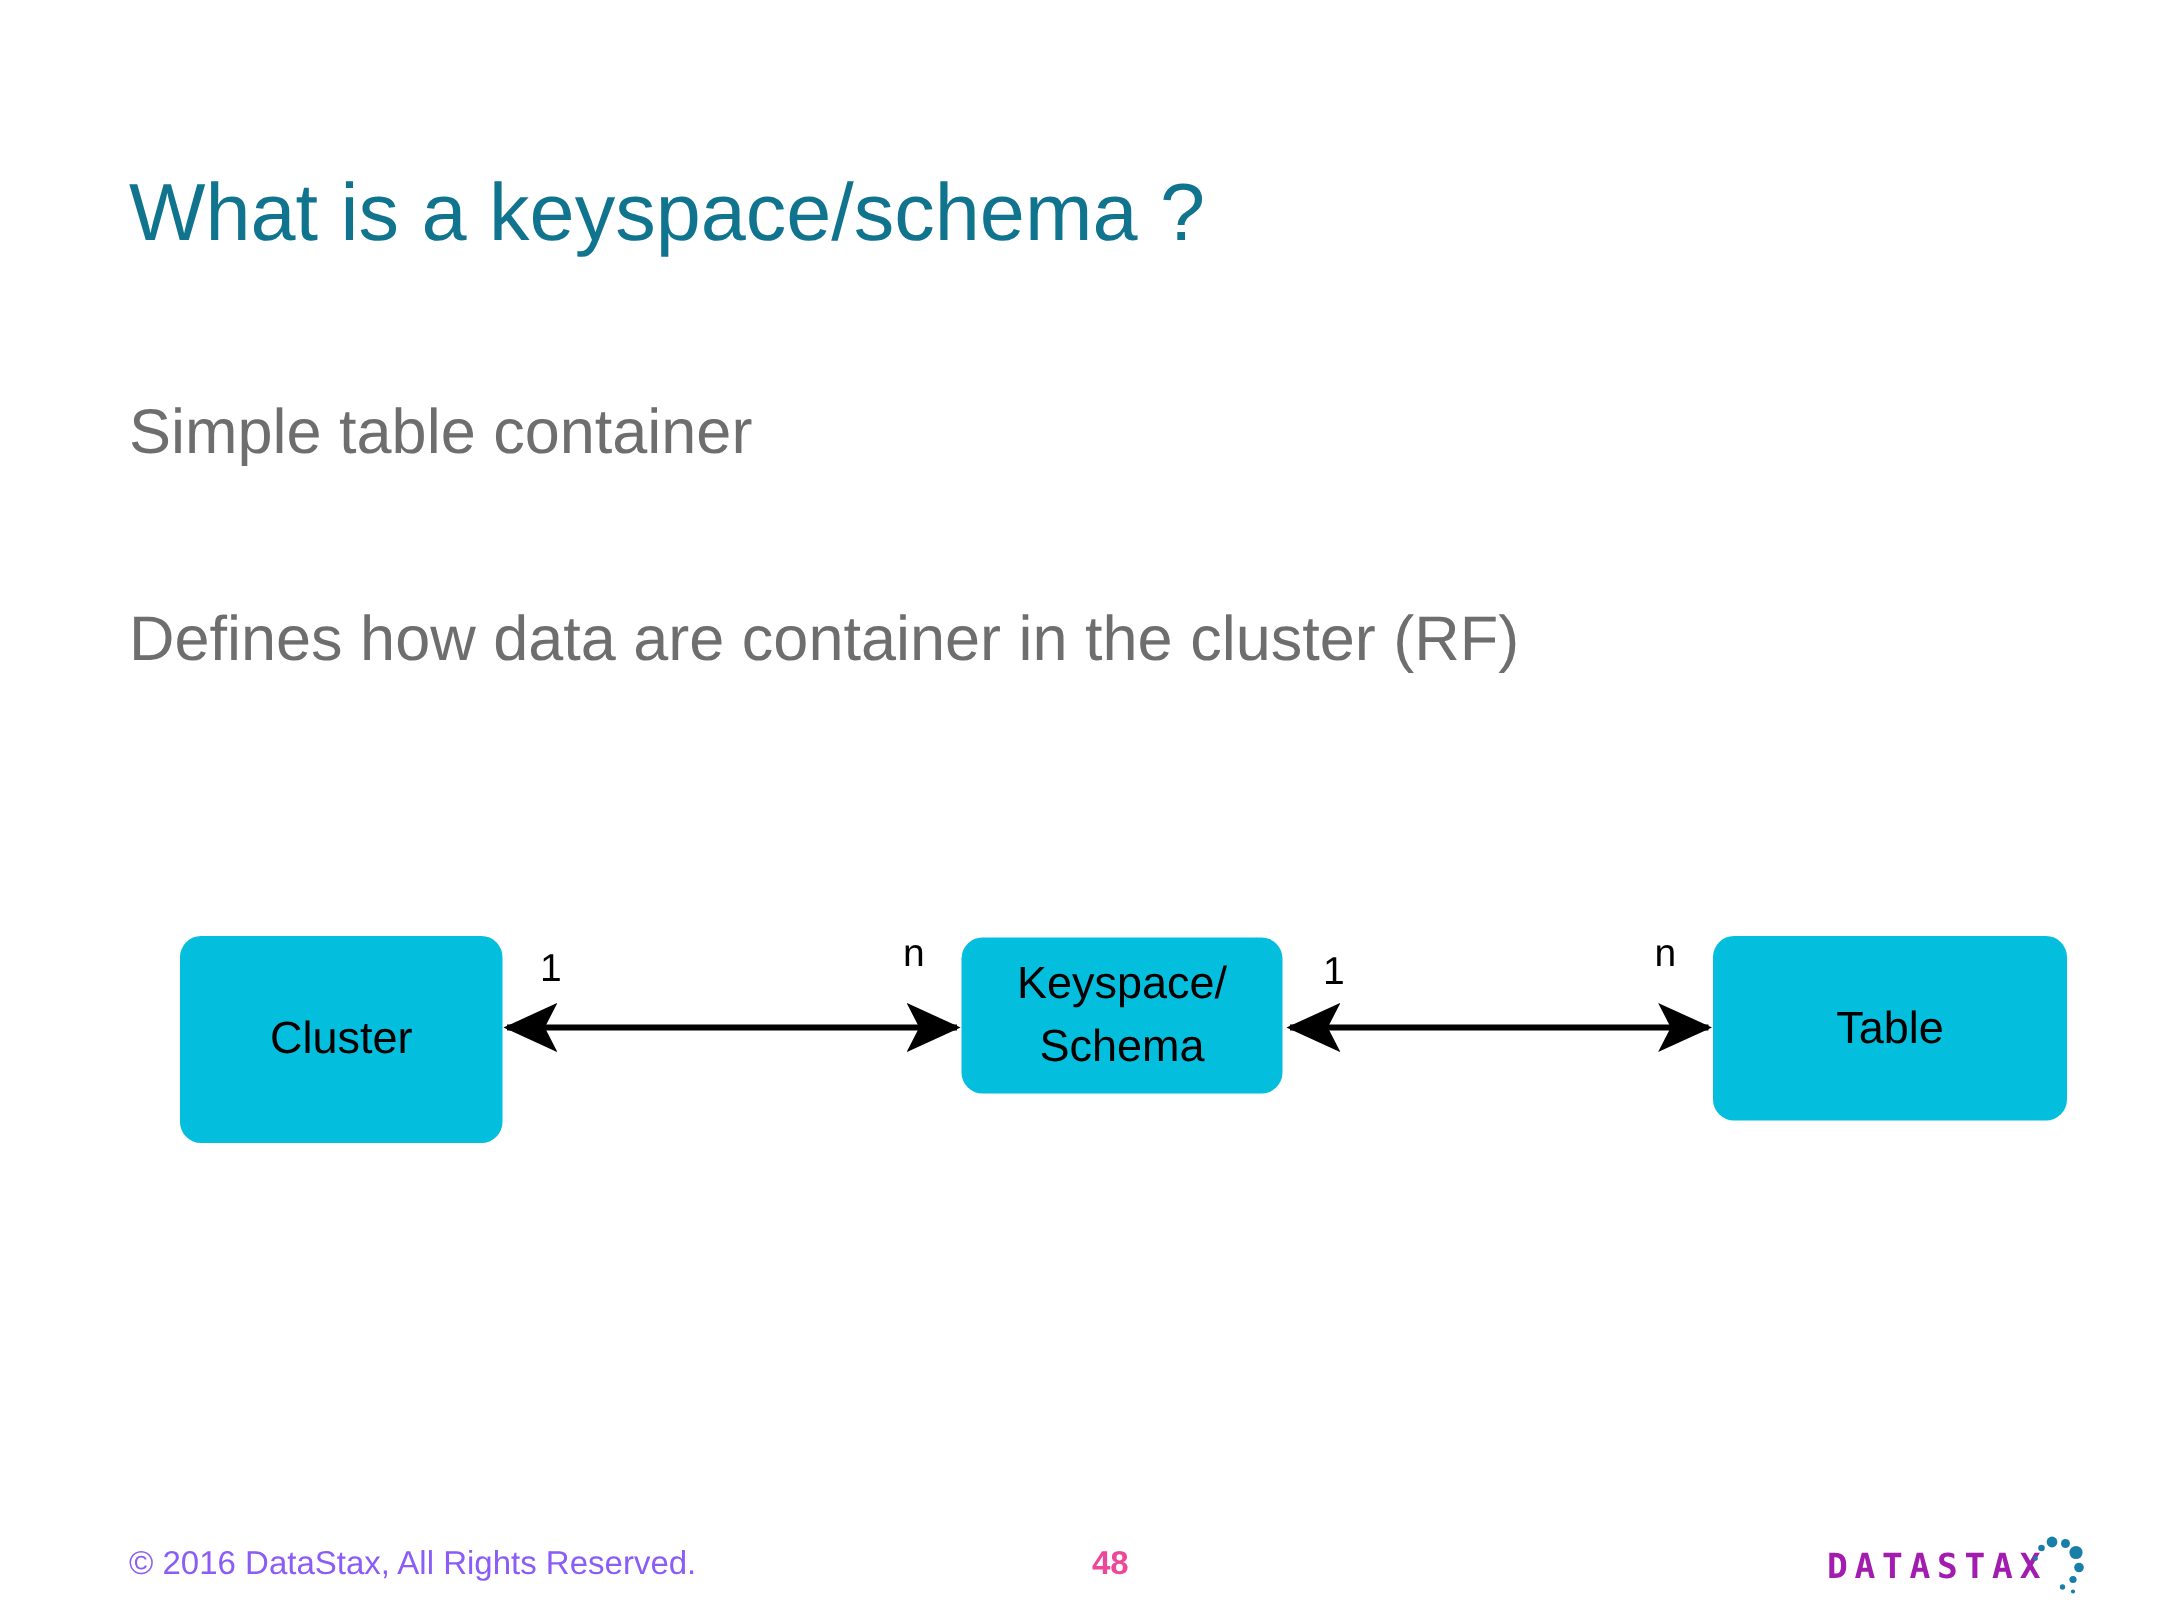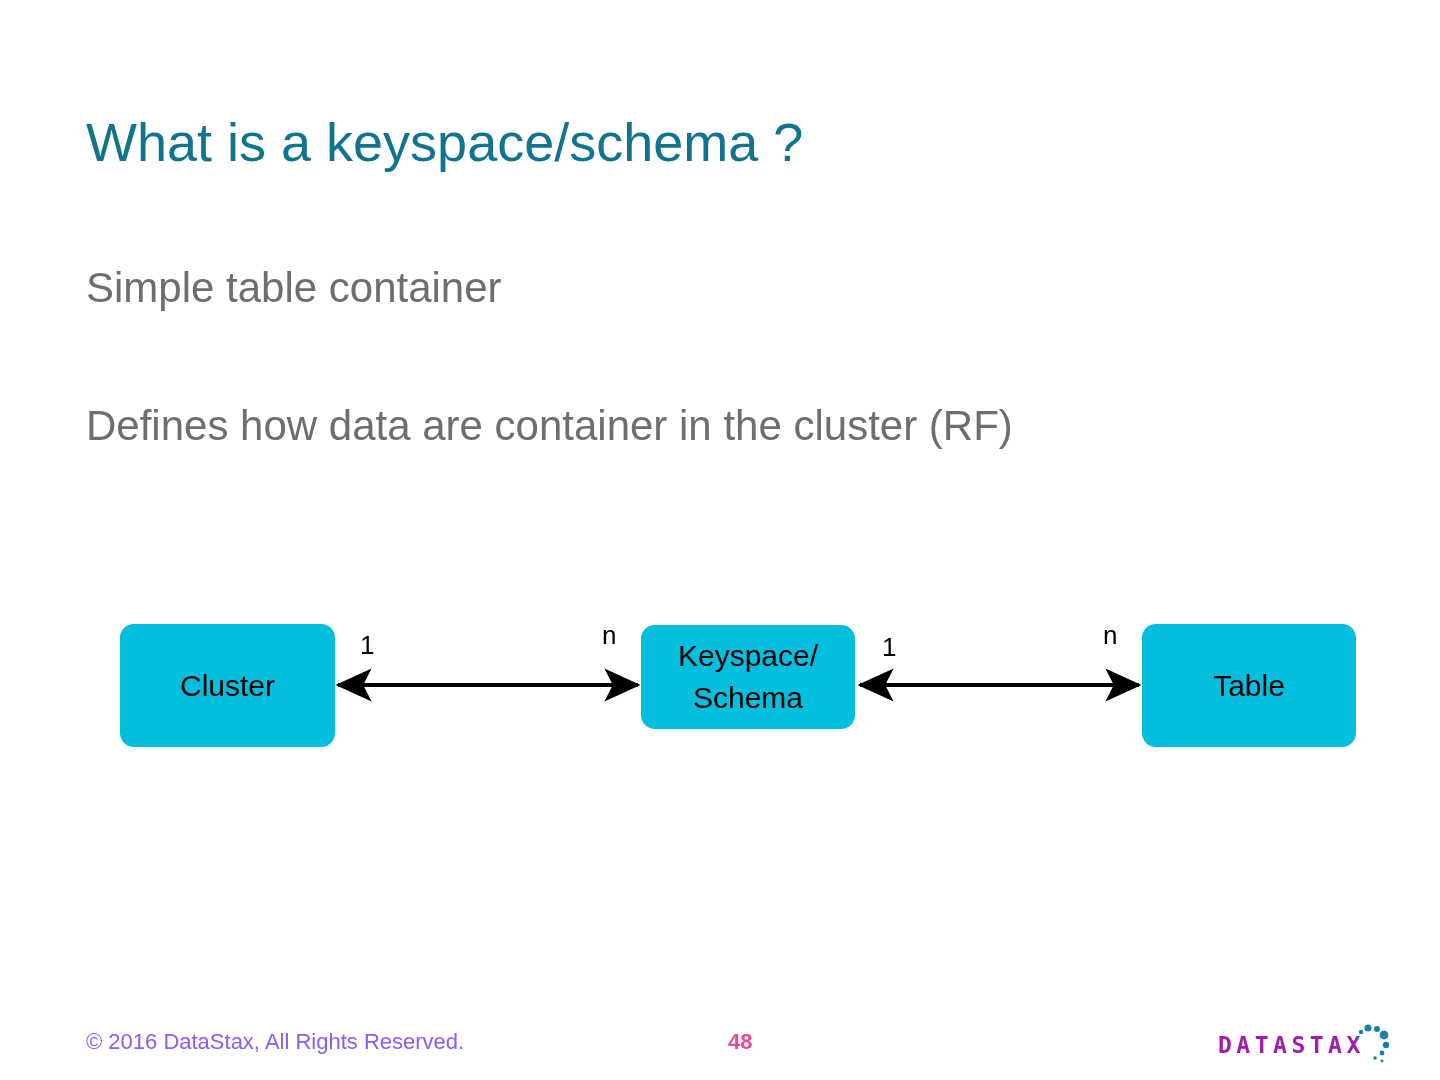--- a/index.html
+++ b/index.html
@@ -56,32 +56,32 @@
     color: #000000;
     font-size: 30px;
     line-height: 42px;
     font-weight: 400;
     pointer-events: auto;
   }
   .node-cluster {
     left: 120px;
     top: 624px;
     width: 215px;
-    height: 123px;
+    height: 138px;
   }
   .node-keyspace {
     left: 641px;
     top: 625px;
     width: 214px;
     height: 104px;
   }
   .node-table {
     left: 1142px;
     top: 624px;
-    width: 214px;
+    width: 236px;
     height: 123px;
   }
   .node-label {
     display: block;
     white-space: pre-line;
   }
 
   
   .arrow-svg {
     position: absolute;

